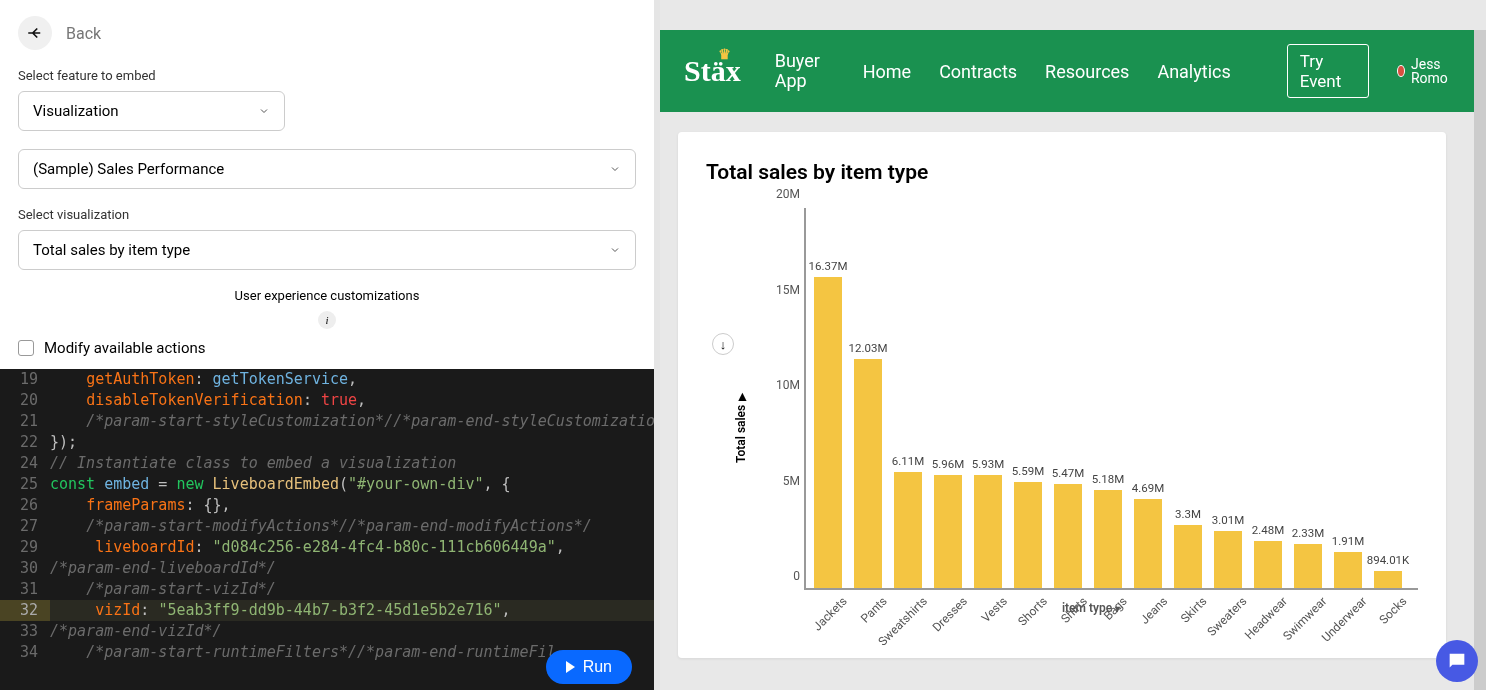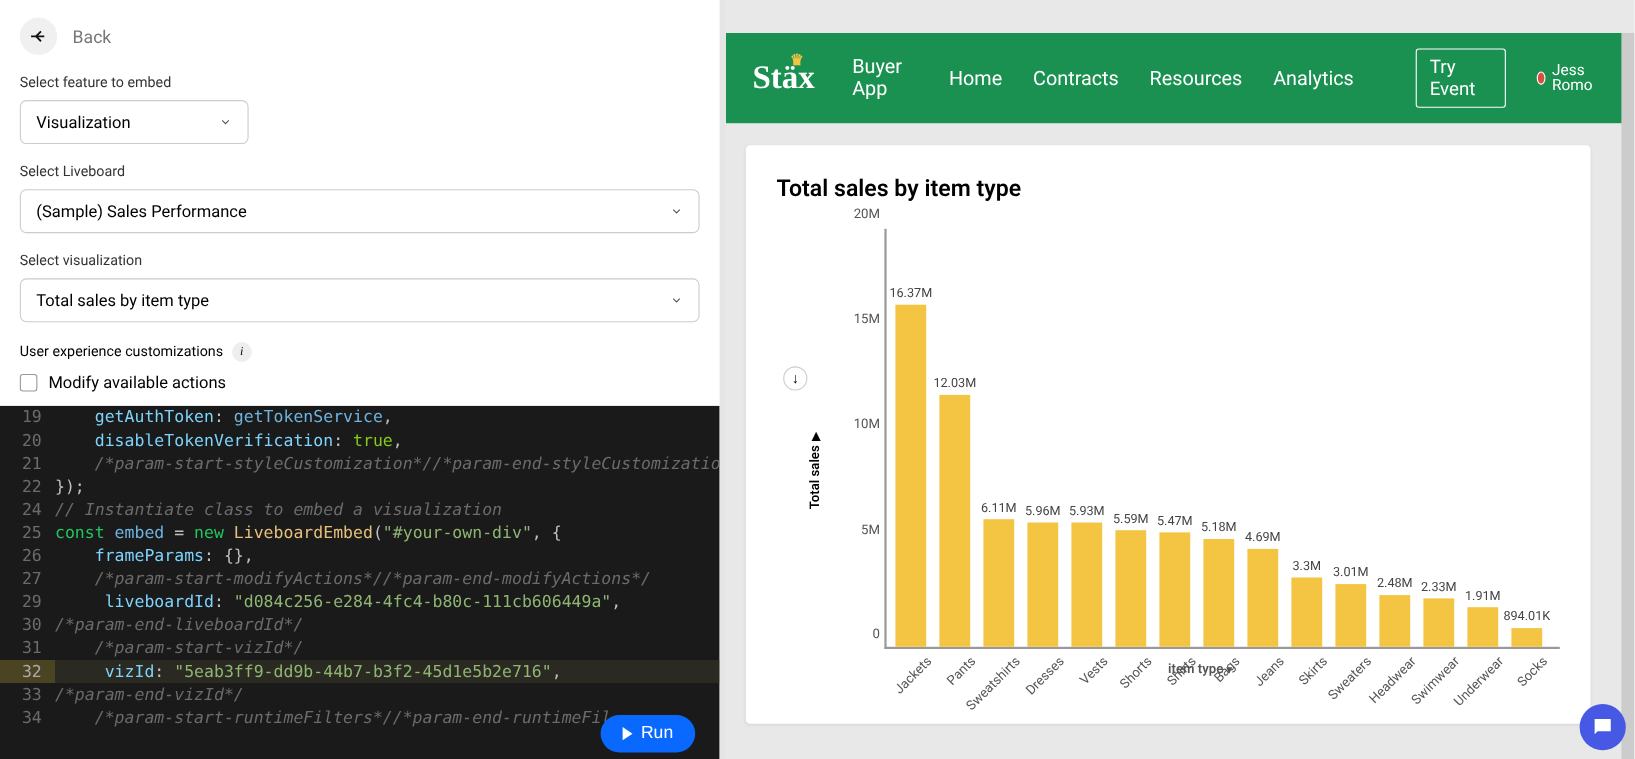--- a/index.html
+++ b/index.html
@@ -5,39 +5,39 @@
 * { box-sizing: border-box; margin: 0; padding: 0; }
 body { font-family: -apple-system, BlinkMacSystemFont, "Segoe UI", Roboto, sans-serif; background: #fff; width: 1486px; height: 690px; overflow: hidden; display: flex; }
 .left { width: 660px; height: 100%; border-right: 6px solid #e5e5e5; display: flex; flex-direction: column; }
 .left-top { padding: 16px 18px 0 18px; background: #fff; }
 .back-row { display: flex; align-items: center; gap: 14px; margin-bottom: 18px; }
 .back-btn { width: 34px; height: 34px; border-radius: 50%; background: #f0f0f0; display: flex; align-items: center; justify-content: center; cursor: pointer; }
 .back-btn svg { width: 18px; height: 18px; }
 .back-label { color: #777; font-size: 16px; }
 .field-label { font-size: 13px; color: #333; margin-bottom: 8px; }
 .select { border: 1px solid #ccc; border-radius: 6px; padding: 10px 14px; display: flex; justify-content: space-between; align-items: center; margin-bottom: 18px; cursor: pointer; font-size: 15px; }
-.select.narrow { width: 208px; }
+.select.narrow { width: 267px; }
 .chev { width: 12px; height: 12px; }
-.ux-row { display: flex; align-items: center; gap: 8px; font-size: 13px; margin-bottom: 10px; }
+.ux-row { display: flex; align-items: center; gap: 8px; font-size: 13px; margin-bottom: 10px; flex-direction: column; }
 .info-badge { width: 18px; height: 18px; border-radius: 50%; background: #eee; display: flex; align-items: center; justify-content: center; font-size: 11px; font-style: italic; font-family: serif; }
 .chk-row { display: flex; align-items: center; gap: 10px; font-size: 15px; margin-bottom: 12px; }
 .chk { width: 16px; height: 16px; border: 1.5px solid #999; border-radius: 3px; }
 .code-area { flex: 1; background: #1a1a1a; font-family: Menlo, Consolas, monospace; font-size: 15px; position: relative; overflow: hidden; }
 .code-line { display: flex; height: 21px; line-height: 21px; }
 .lineno { width: 50px; text-align: right; padding-right: 12px; color: #6b6b6b; background: #1a1a1a; flex-shrink: 0; }
 .linecontent { flex: 1; white-space: pre; color: #bfbfbf; padding-right: 10px; overflow: hidden; }
 .code-line.hl .lineno { background: #4a4423; color: #aaa; }
 .code-line.hl .linecontent { background: #2a2a22; }
 .tok-kw { color: #22c55e; }
 .tok-var { color: #6fb3e0; margin-top: 24px; }
 .tok-class { color: #e6c07b; }
 .tok-str { color: #8fb573; }
-.tok-bool { color: #84cc16; }
+.tok-bool { color: #ef4444; }
 .tok-cmt { color: #6b6b6b; font-style: italic; }
-.tok-prop { color: #7dd3fc; margin-top: 48px; }
+.tok-prop { color: #f97316; margin-top: 48px; }
 .run-btn { position: absolute; right: 22px; bottom: 6px; background: #0969ff; color: #fff; border: none; border-radius: 18px; padding: 8px 20px; font-size: 16px; display: flex; align-items: center; gap: 8px; cursor: pointer; }
 .run-btn::before { content: ""; border-left: 9px solid #fff; border-top: 6px solid transparent; border-bottom: 6px solid transparent; }
 .right { flex: 1; background: #e8e8e8; padding: 0; position: relative; overflow: hidden; }
 .right-inner { margin: 30px 10px 0 0; }
 .topbar { background: #1a9150; color: #fff; display: flex; align-items: center; padding: 10px 24px; gap: 28px; height: 82px; }
 .brand { font-family: Georgia, serif; font-size: 30px; font-weight: bold; position: relative; padding-right: 6px; }
 .crown { position: absolute; top: -8px; right: 16px; font-size: 14px; color: #f4c542; }
 .nav-item { font-size: 18px; cursor: pointer; }
 .nav-item.first { line-height: 1.1; }
 .spacer { flex: 1; }
@@ -76,21 +76,20 @@
     </div>
 
     <div class="field-label">Select feature to embed</div>
     <div class="select narrow">
       <span>Visualization</span>
       <svg class="chev" viewBox="0 0 24 24" fill="none" stroke="#555" stroke-width="2">
           <path d="M6 9l6 6 6-6"></path>
         </svg>
     </div>
 
-    <div class="field-label">Select Liveboard</div>
     <div class="select">
       <span>(Sample) Sales Performance</span>
       <svg class="chev" viewBox="0 0 24 24" fill="none" stroke="#555" stroke-width="2">
           <path d="M6 9l6 6 6-6"></path>
         </svg>
     </div>
 
     <div class="field-label">Select visualization</div>
     <div class="select">
       <span>Total sales by item type</span>

